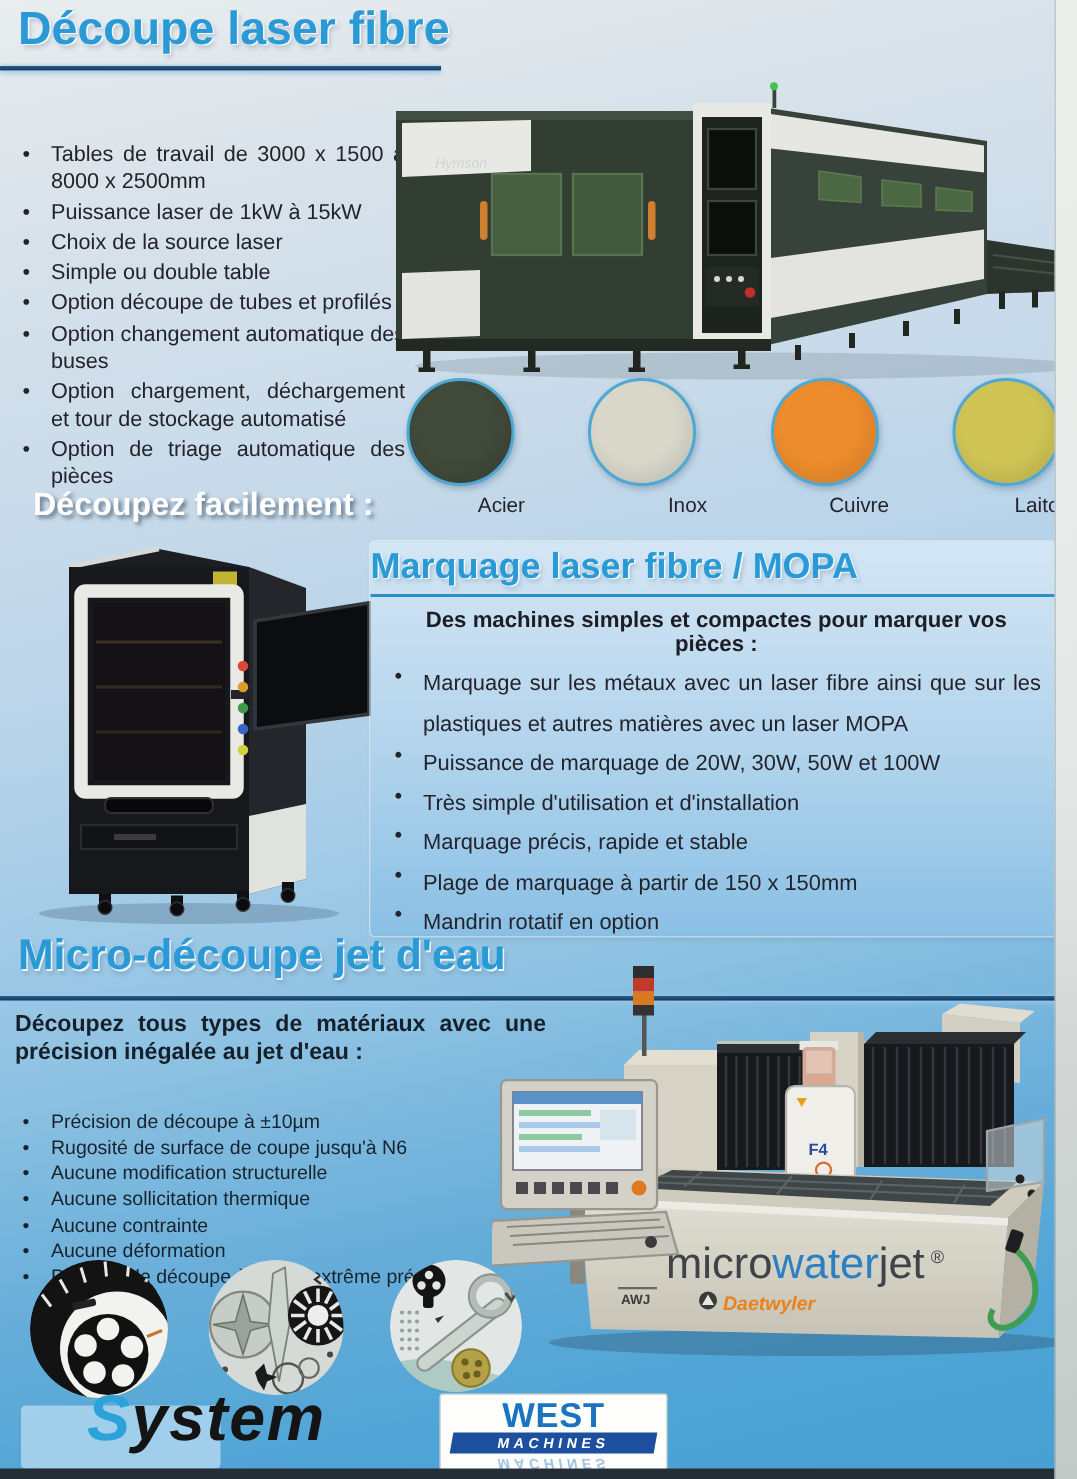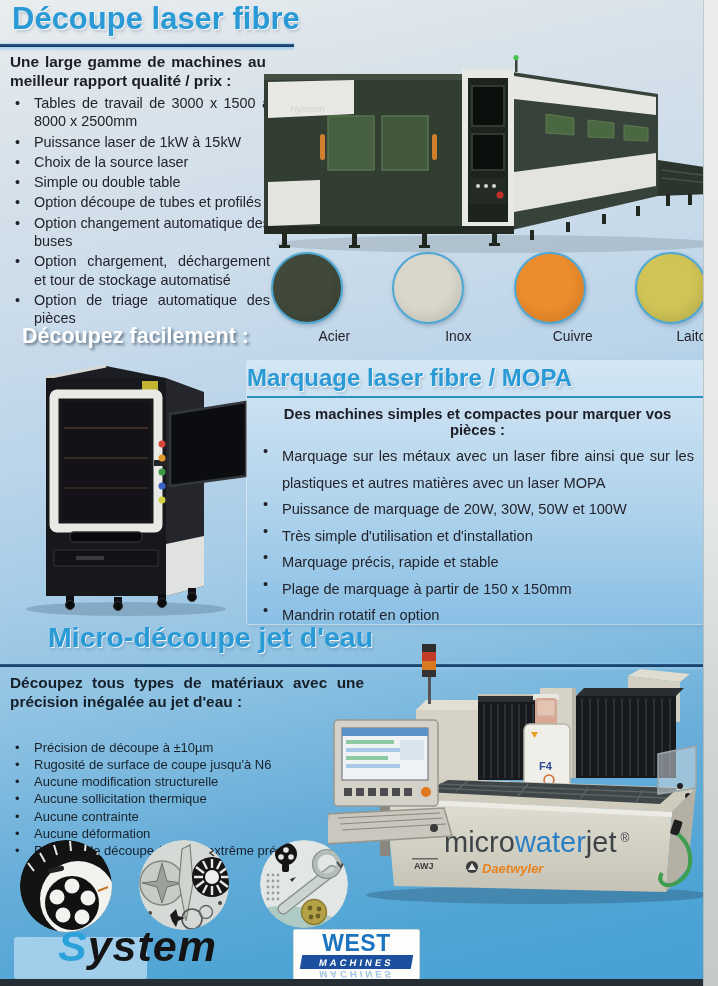--- a/index.html
+++ b/index.html
@@ -58,36 +58,36 @@
     background: linear-gradient(180deg,#d3e6f4 0%,#c4ddf0 25%,#b0d3ec 55%,#96c6e7 85%,#8abfe4 100%);
     box-shadow: 0 0 0 1px rgba(255,255,255,0.45), 2px 2px 5px rgba(70,100,130,0.18);
   }
   #title2 { text-align:left; padding:3px 14px 0 0; font-size:24px; }
   #rule2  { margin-top:4px; }
   #intro2 { padding:8px 8px 0 12px; font-size:14.8px; text-align:center; }
   #list2  { padding:5px 10px 0 13px; font-size:14.6px; }
   #list2 .txt { line-height:1.82; }
 
   
-  #title3 { left:12px; top:621px; font-size:28.5px;margin-left:36px; }
+  #title3 { left:12px; top:621px; font-size:28.5px; }
   #rule3  { left:0; top:664px; width:718px; }
   #intro3 { left:10px; top:673px; width:354px; font-size:15.4px; line-height:1.25; color:#15202b; }
   #list3  { left:12px; top:739px; width:354px; font-size:13px; line-height:1.32; color:#18222c; }
 
   #machine3 { left:328px; top:636px; width:390px; height:270px; }
   #samples  { left:14px; top:833px; width:340px; height:106px; }
 
   
   #syslogo { left:14px; top:924px; width:230px; height:58px; }
   #syspatch { left:0; top:13px; width:133px; height:42px; background:#a5d1ec; border-radius:3px; opacity:.95; }
   #systext { left:44px; top:-2px; font-style:italic; font-size:43px; font-weight:bold; letter-spacing:1px; white-space:nowrap; }
   #systext .s-init { color:#2ba2da; }
   #systext .s-rest { color:#141414; }
 
-  #westlogo { left:293px; top:929px; width:127px; height:55px; background:#fdfdfb;
+  #westlogo { left:293px; top:929px; width:152px; height:55px; background:#fdfdfb;
     border:1px solid #d8d8d2; border-radius:2px; text-align:center; padding-top:2px; overflow:hidden; }
   .west-title { color:#1b74c0; font-weight:bold; font-size:23px; line-height:1.02; letter-spacing:0.5px; }
   .west-bar { margin:0 7px; background:#1c4f9e; transform:skewX(-10deg); color:#fff;
     font-size:9.5px; font-weight:bold; letter-spacing:3px; padding:2px 0 1px; }
   .west-reflect { margin:0 9px; transform:scaleY(-1) skewX(-10deg); color:#8cb6dc; opacity:.8;
     font-size:9.5px; font-weight:bold; letter-spacing:3px; line-height:1.1; }
 
   #bottombar { left:0; top:979px; width:703px; height:7px; background:#242e34; }
   #edgestrip { right:0; top:0; width:15px; height:986px;
     background: linear-gradient(180deg,#eceeec 0%,#e6e9e7 50%,#d2d7d5 72%,#c4cac8 100%);
@@ -96,21 +96,20 @@
   svg text { font-family:"Liberation Sans", sans-serif; }
 </style>
 </head>
 <body>
 
 <div class="page">
 
   <div class="abs sec-title" id="title1">Découpe laser fibre</div>
   <div class="abs rule-navy" id="rule1"></div>
 
-  <div class="abs intro" id="intro1">Une large gamme de machines au meilleur rapport qualité / prix :</div>
 
   <div class="abs blist" id="list1">
     <div class="item">
         <span class="txt">Tables de travail de 3000 x 1500 à 8000 x 2500mm</span>
       </div>
     <div class="item">
         <span class="txt">Puissance laser de 1kW à 15kW</span>
       </div>
     <div class="item">
         <span class="txt">Choix de la source laser</span>

